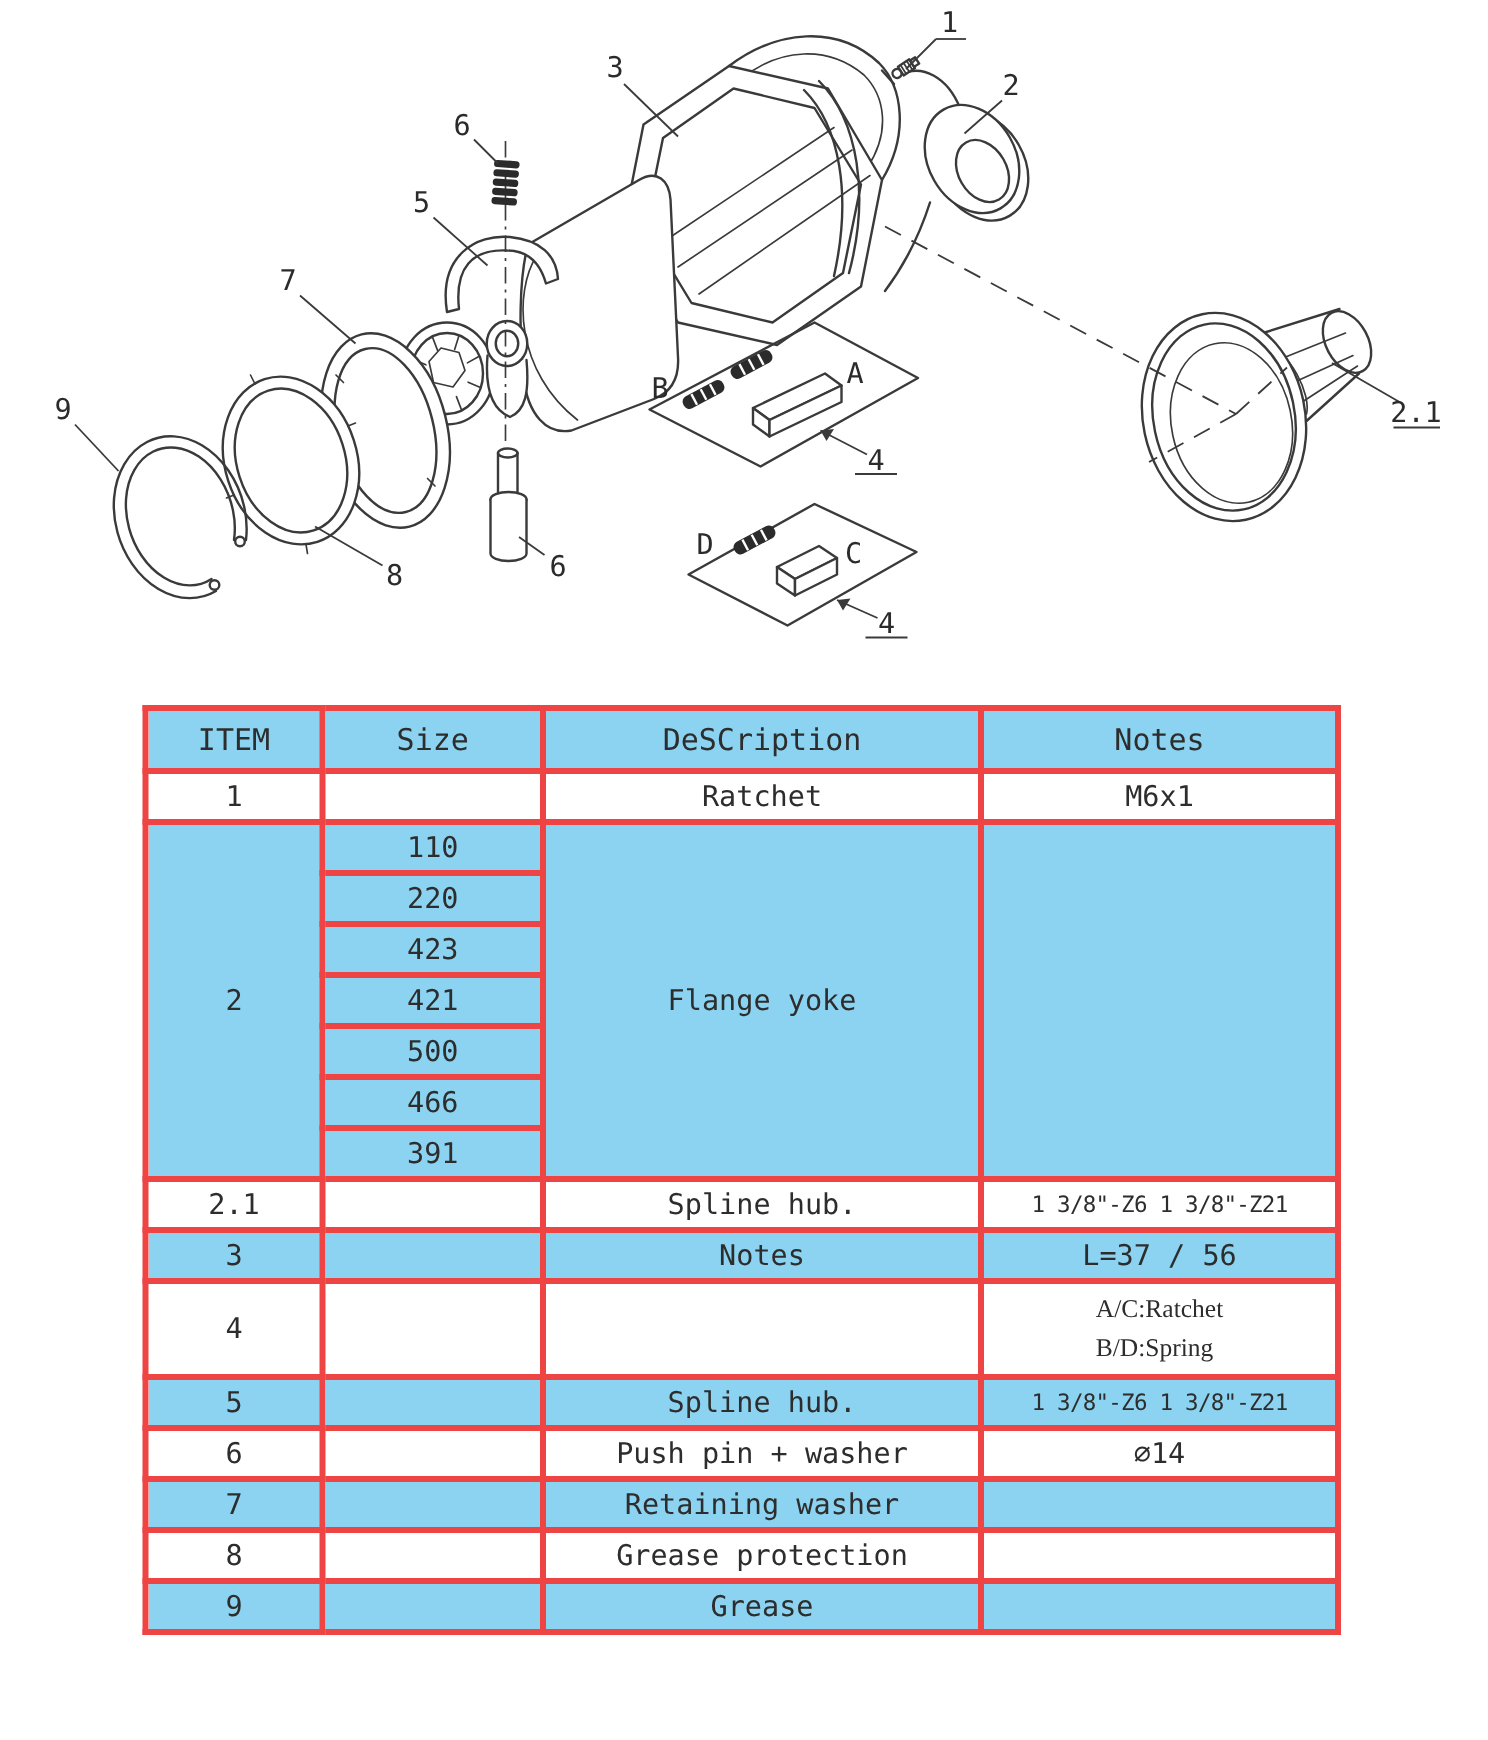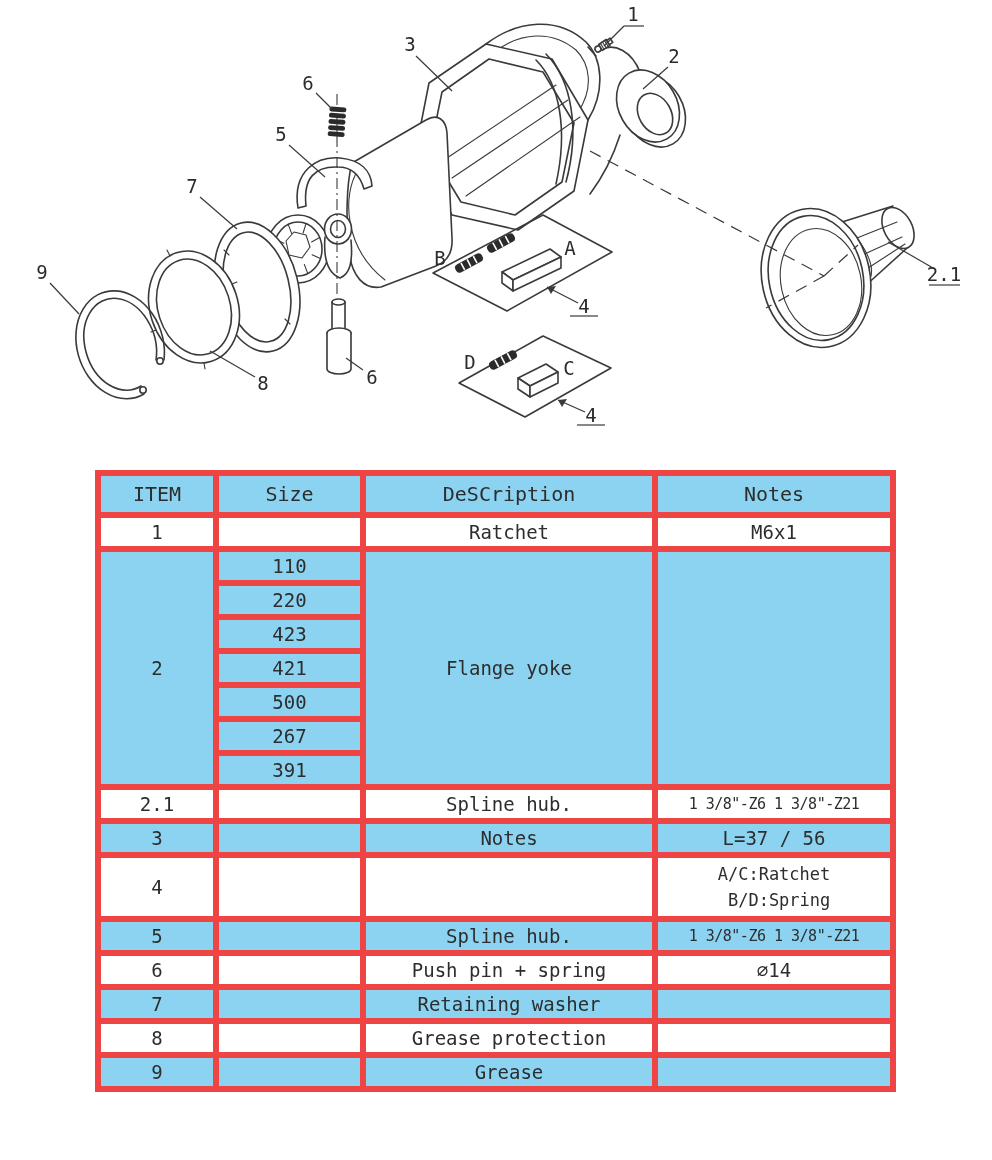--- a/index.html
+++ b/index.html
@@ -11,29 +11,29 @@
   .thin{stroke-width:1.1;}
   .leader{fill:none;stroke:#3a3a3a;stroke-width:1.2;}
   .dashed{stroke-dasharray:12 8;}
   .dashdot{stroke-dasharray:11 4 2 4;stroke-width:1.1;}
   .coil{fill:#2b2b2b;stroke:none;}
   .coilgap{stroke:#ffffff;stroke-width:1.6;}
   .callout{font-family:"DejaVu Sans Mono",monospace;font-size:19px;fill:#2b2b2b;}
   
   .tablewrap{position:absolute;left:95px;top:470px;}
   table.parts{border-collapse:collapse;table-layout:fixed;border:3px solid #22a7e0;}
-  table.parts th,table.parts td{border:6px solid #ef4444;text-align:center;vertical-align:middle;
+  table.parts th,table.parts td{border:4px solid #ef4444;text-align:center;vertical-align:middle;
      color:#2d2d2d;font-weight:normal;padding:0;overflow:hidden;}
   table.parts th{font-size:20px;}
   table.parts td{font-size:19px;}
   .b{background:#8bd3f1;}
   .w{background:#ffffff;}
   tr.rh42{height:42px;} tr.rh34{height:34px;} tr.rh64{height:64px;}
   .small{font-size:15px !important;letter-spacing:-0.5px;}
-  .notes4{display:inline-block;text-align:right;font-size:17px;line-height:1.55;}
+  .notes4{display:inline-block;text-align:left;font-size:17px;line-height:1.55;font-family:Liberation Serif, serif;}
 </style>
 </head>
 <body>
 
 <svg class="drawing" width="992" height="462" viewBox="0 0 992 462" xmlns="http://www.w3.org/2000/svg">
 
   <g>
     <ellipse class="lnf" cx="898" cy="228" rx="14" ry="22" transform="rotate(-28 898 228)"></ellipse>
     <path class="ln" d="M842,222 L893,206"></path>
     <path class="ln" d="M864,287 L906,249"></path>
@@ -239,21 +239,21 @@
       <tr class="b rh34">
           <td>423</td>
         </tr>
       <tr class="b rh34">
           <td>421</td>
         </tr>
       <tr class="b rh34">
           <td>500</td>
         </tr>
       <tr class="b rh34">
-          <td>267</td>
+          <td>466</td>
         </tr>
       <tr class="b rh34">
           <td>391</td>
         </tr>
       <tr class="w rh34">
         <td>2.1</td>
         <td></td>
         <td>Spline hub.</td>
         <td class="small">1 3/8"-Z6  1 3/8"-Z21</td>
       </tr>
@@ -276,21 +276,21 @@
       </tr>
       <tr class="b rh34">
         <td>5</td>
         <td></td>
         <td>Spline hub.</td>
         <td class="small">1 3/8"-Z6  1 3/8"-Z21</td>
       </tr>
       <tr class="w rh34">
         <td>6</td>
         <td></td>
-        <td>Push pin + spring</td>
+        <td>Push pin + washer</td>
         <td>∅14</td>
       </tr>
       <tr class="b rh34">
         <td>7</td>
         <td></td>
         <td>Retaining washer</td>
         <td></td>
       </tr>
       <tr class="w rh34">
         <td>8</td>

